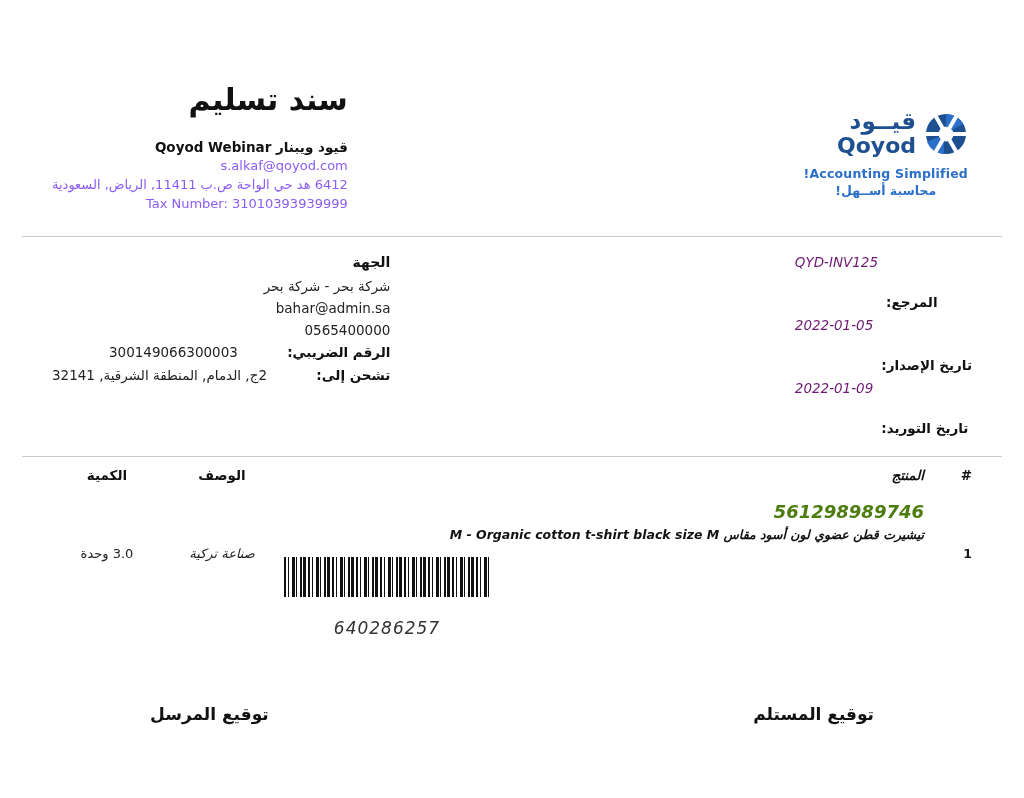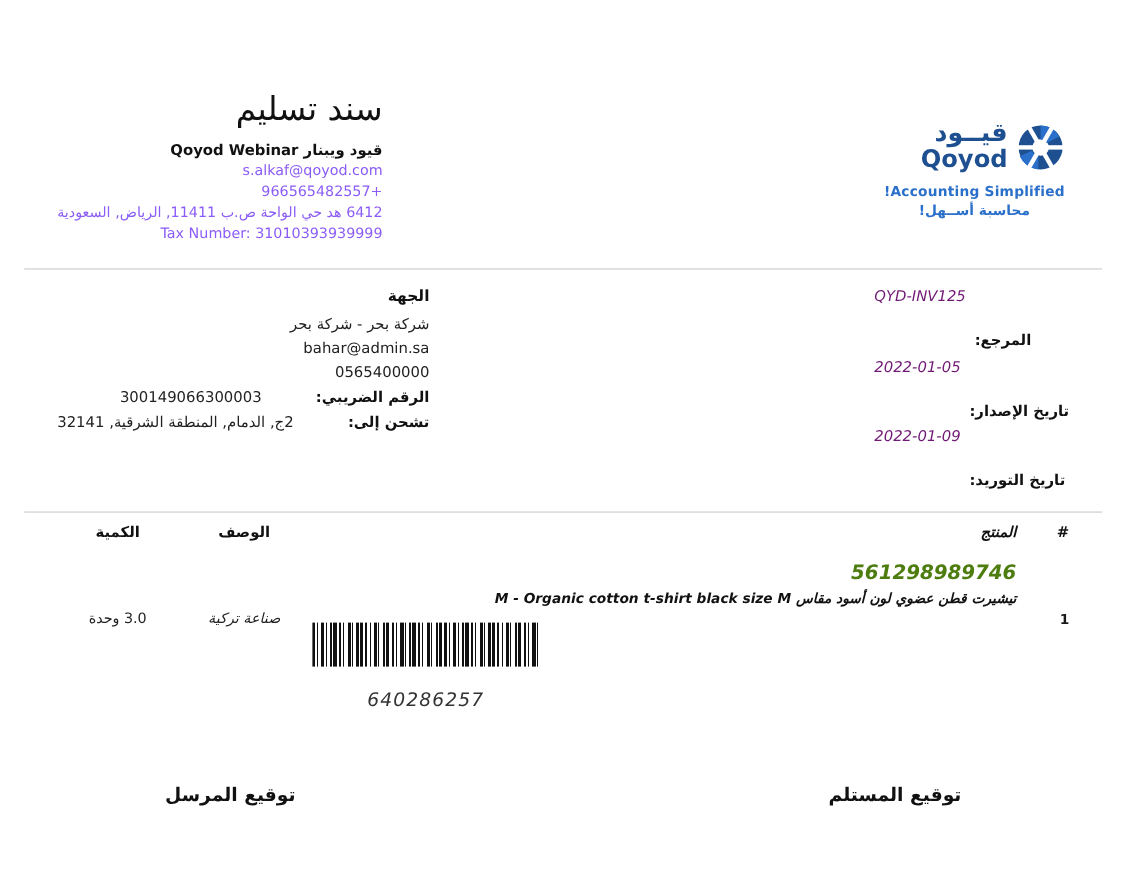--- a/index.html
+++ b/index.html
@@ -30,24 +30,24 @@
     padding: 78px 52px 0 52px;
     box-sizing: border-box;
   }
   .company-block {
     text-align: right;
     direction: rtl;
     line-height: 1.45;
   }
   .doc-title {
     font-size: 30px;
-    font-weight: normal;
+    font-weight: bold;
     letter-spacing: 1px;
     color: #111;
-    margin-bottom: 6px;
+    margin-bottom: 16px;
   }
   .company-name {
     font-size: 13.5px;
     font-weight: bold;
     color: #111;
   }
   .company-line {
     font-size: 13px;
     color: #8b5cf6;
   }
@@ -272,21 +272,20 @@
 <body>
 
 <div class="page">
 
   <div class="header">
 
     <div class="company-block">
       <div class="doc-title">سند تسليم</div>
       <div class="company-name">قيود ويبنار Qoyod Webinar</div>
       <div class="company-line">s.alkaf@qoyod.com</div>
-      <div class="company-line">+966565482557</div>
       <div class="company-line">6412 هد حي الواحة ص.ب 11411, الرياض, السعودية</div>
       <div class="company-line">Tax Number: 31010393939999</div>
     </div>
 
     <div class="logo-block">
       <div class="logo-main">
         <div class="logo-mark">
           <svg viewBox="0 0 44 44" width="44" height="44" aria-hidden="true">
             <circle cx="22" cy="22" r="20" fill="#1d4f91"></circle>
             <circle cx="22" cy="22" r="7.5" fill="#ffffff"></circle>

